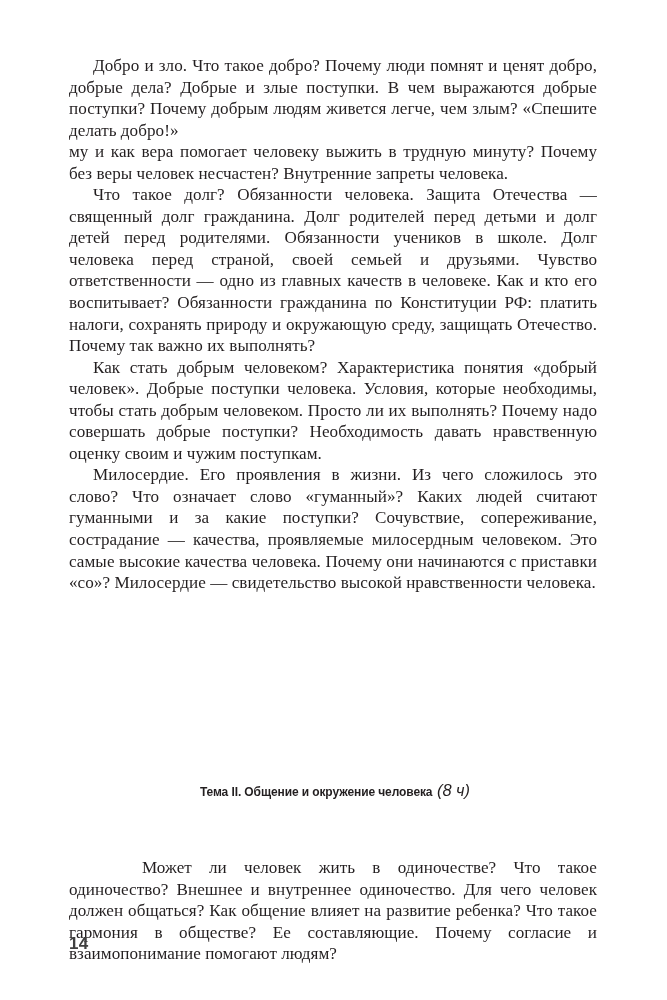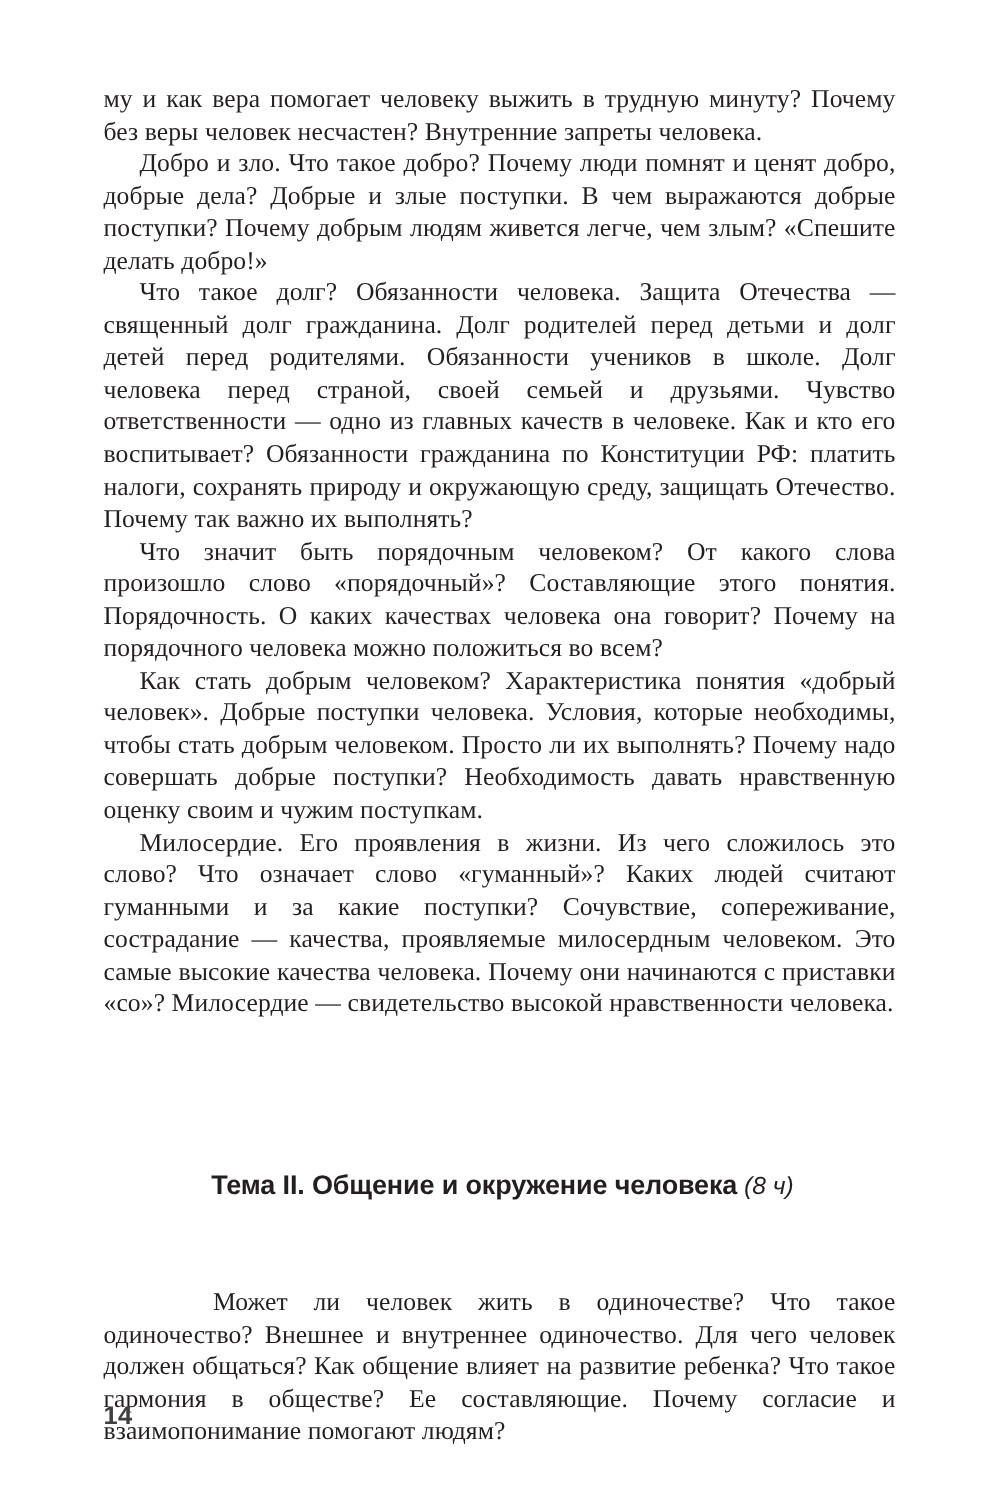--- a/index.html
+++ b/index.html
@@ -63,21 +63,21 @@
     width: 528px;
     text-align: center;
     font-size: 16.6px;
     line-height: 22px;
     white-space: nowrap;
   }
   .section-heading .heading-main {
     font-family: "Liberation Sans", "DejaVu Sans", sans-serif;
     font-weight: bold;
     letter-spacing: -0.1px;
-    font-size: 18px;
+    font-size: 12px;
   }
   .section-heading .heading-hours {
     font-family: Liberation Sans, sans-serif;
     font-style: italic;
     font-weight: normal;
     font-size: 16.4px;
   }
 
   .closing-block {
     position: absolute;
@@ -96,24 +96,23 @@
     color: #404040;
     letter-spacing: 0.2px;
   }
 </style>
 </head>
 <body style="background: rgb(255, 255, 255); color: rgb(35, 31, 32);">
 
 <div class="page">
 
   <div class="text-column">
+    <p class="body-par">Добро и зло. Что такое добро? Почему люди помнят и ценят добро, добрые дела? Добрые и злые поступки. В чем выражаются добрые поступки? Почему добрым людям живется легче, чем злым? «Спешите делать добро!»</p>
     <p class="body-par continued">му и как вера помогает человеку выжить в трудную минуту? Почему без веры человек несчастен? Внутренние запреты человека.</p>
-    <p class="body-par">Добро и зло. Что такое добро? Почему люди помнят и ценят добро, добрые дела? Добрые и злые поступки. В чем выражаются добрые поступки? Почему добрым людям живется легче, чем злым? «Спешите делать добро!»</p>
     <p class="body-par">Что такое долг? Обязанности человека. Защита Отечества — священный долг гражданина. Долг родителей перед детьми и долг детей перед родителями. Обязанности учеников в школе. Долг человека перед страной, своей семьей и друзьями. Чувство ответственности — одно из главных качеств в человеке. Как и кто его воспитывает? Обязанности гражданина по Конституции РФ: платить налоги, сохранять природу и окружающую среду, защищать Отечество. Почему так важно их выполнять?</p>
-    <p class="body-par">Что значит быть порядочным человеком? От какого слова произошло слово «порядочный»? Составляющие этого понятия. Порядочность. О каких качествах человека она говорит? Почему на порядочного человека можно положиться во всем?</p>
     <p class="body-par">Как стать добрым человеком? Характеристика понятия «добрый человек». Добрые поступки человека. Условия, которые необходимы, чтобы стать добрым человеком. Просто ли их выполнять? Почему надо совершать добрые поступки? Необходимость давать нравственную оценку своим и чужим поступкам.</p>
     <p class="body-par">Милосердие. Его проявления в жизни. Из чего сложилось это слово? Что означает слово «гуманный»? Каких людей считают гуманными и за какие поступки? Сочувствие, сопереживание, сострадание — качества, проявляемые милосердным человеком. Это самые высокие качества человека. Почему они начинаются с приставки «со»? Милосердие — свидетельство высокой нравственности человека.</p>
   </div>
 
   <h2 class="section-heading">
     <span class="heading-main">Тема II. Общение и окружение человека</span><span class="heading-hours"> (8 ч)</span>
   </h2>
 
   <div class="closing-block">
     <p class="body-par wide-indent">Может ли человек жить в одиночестве? Что такое одиночество? Внешнее и внутреннее одиночество. Для чего человек должен общаться? Как общение влияет на развитие ребенка? Что такое гармония в обществе? Ее составляющие. Почему согласие и взаимопонимание помогают людям?</p>

